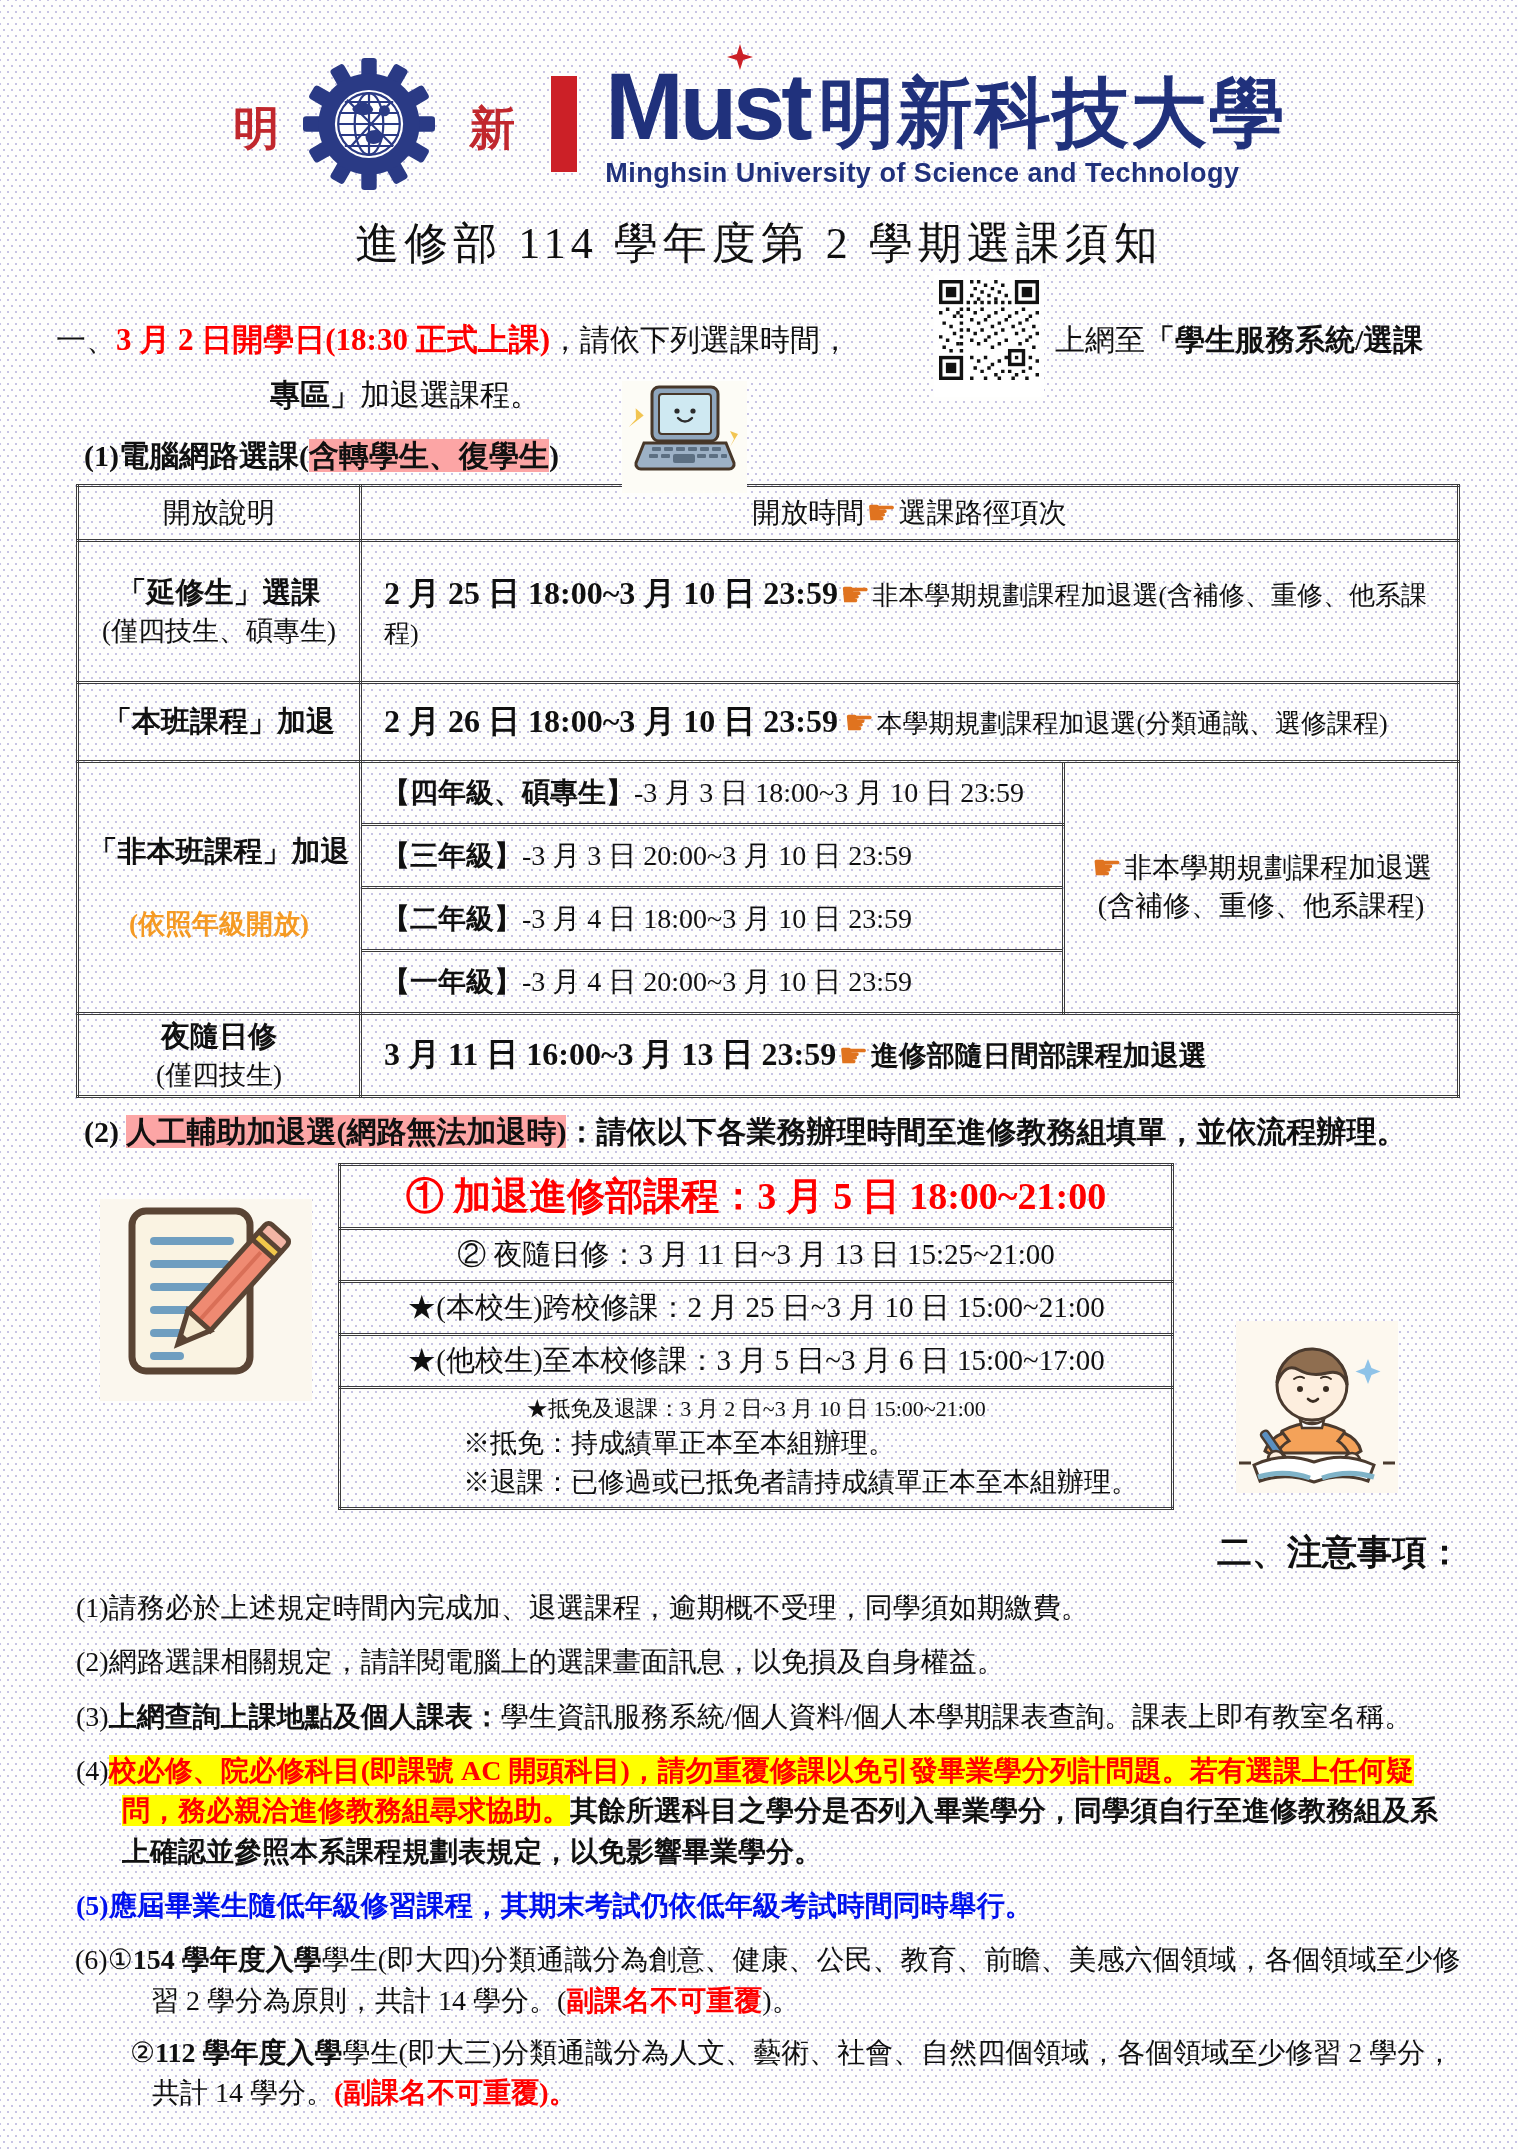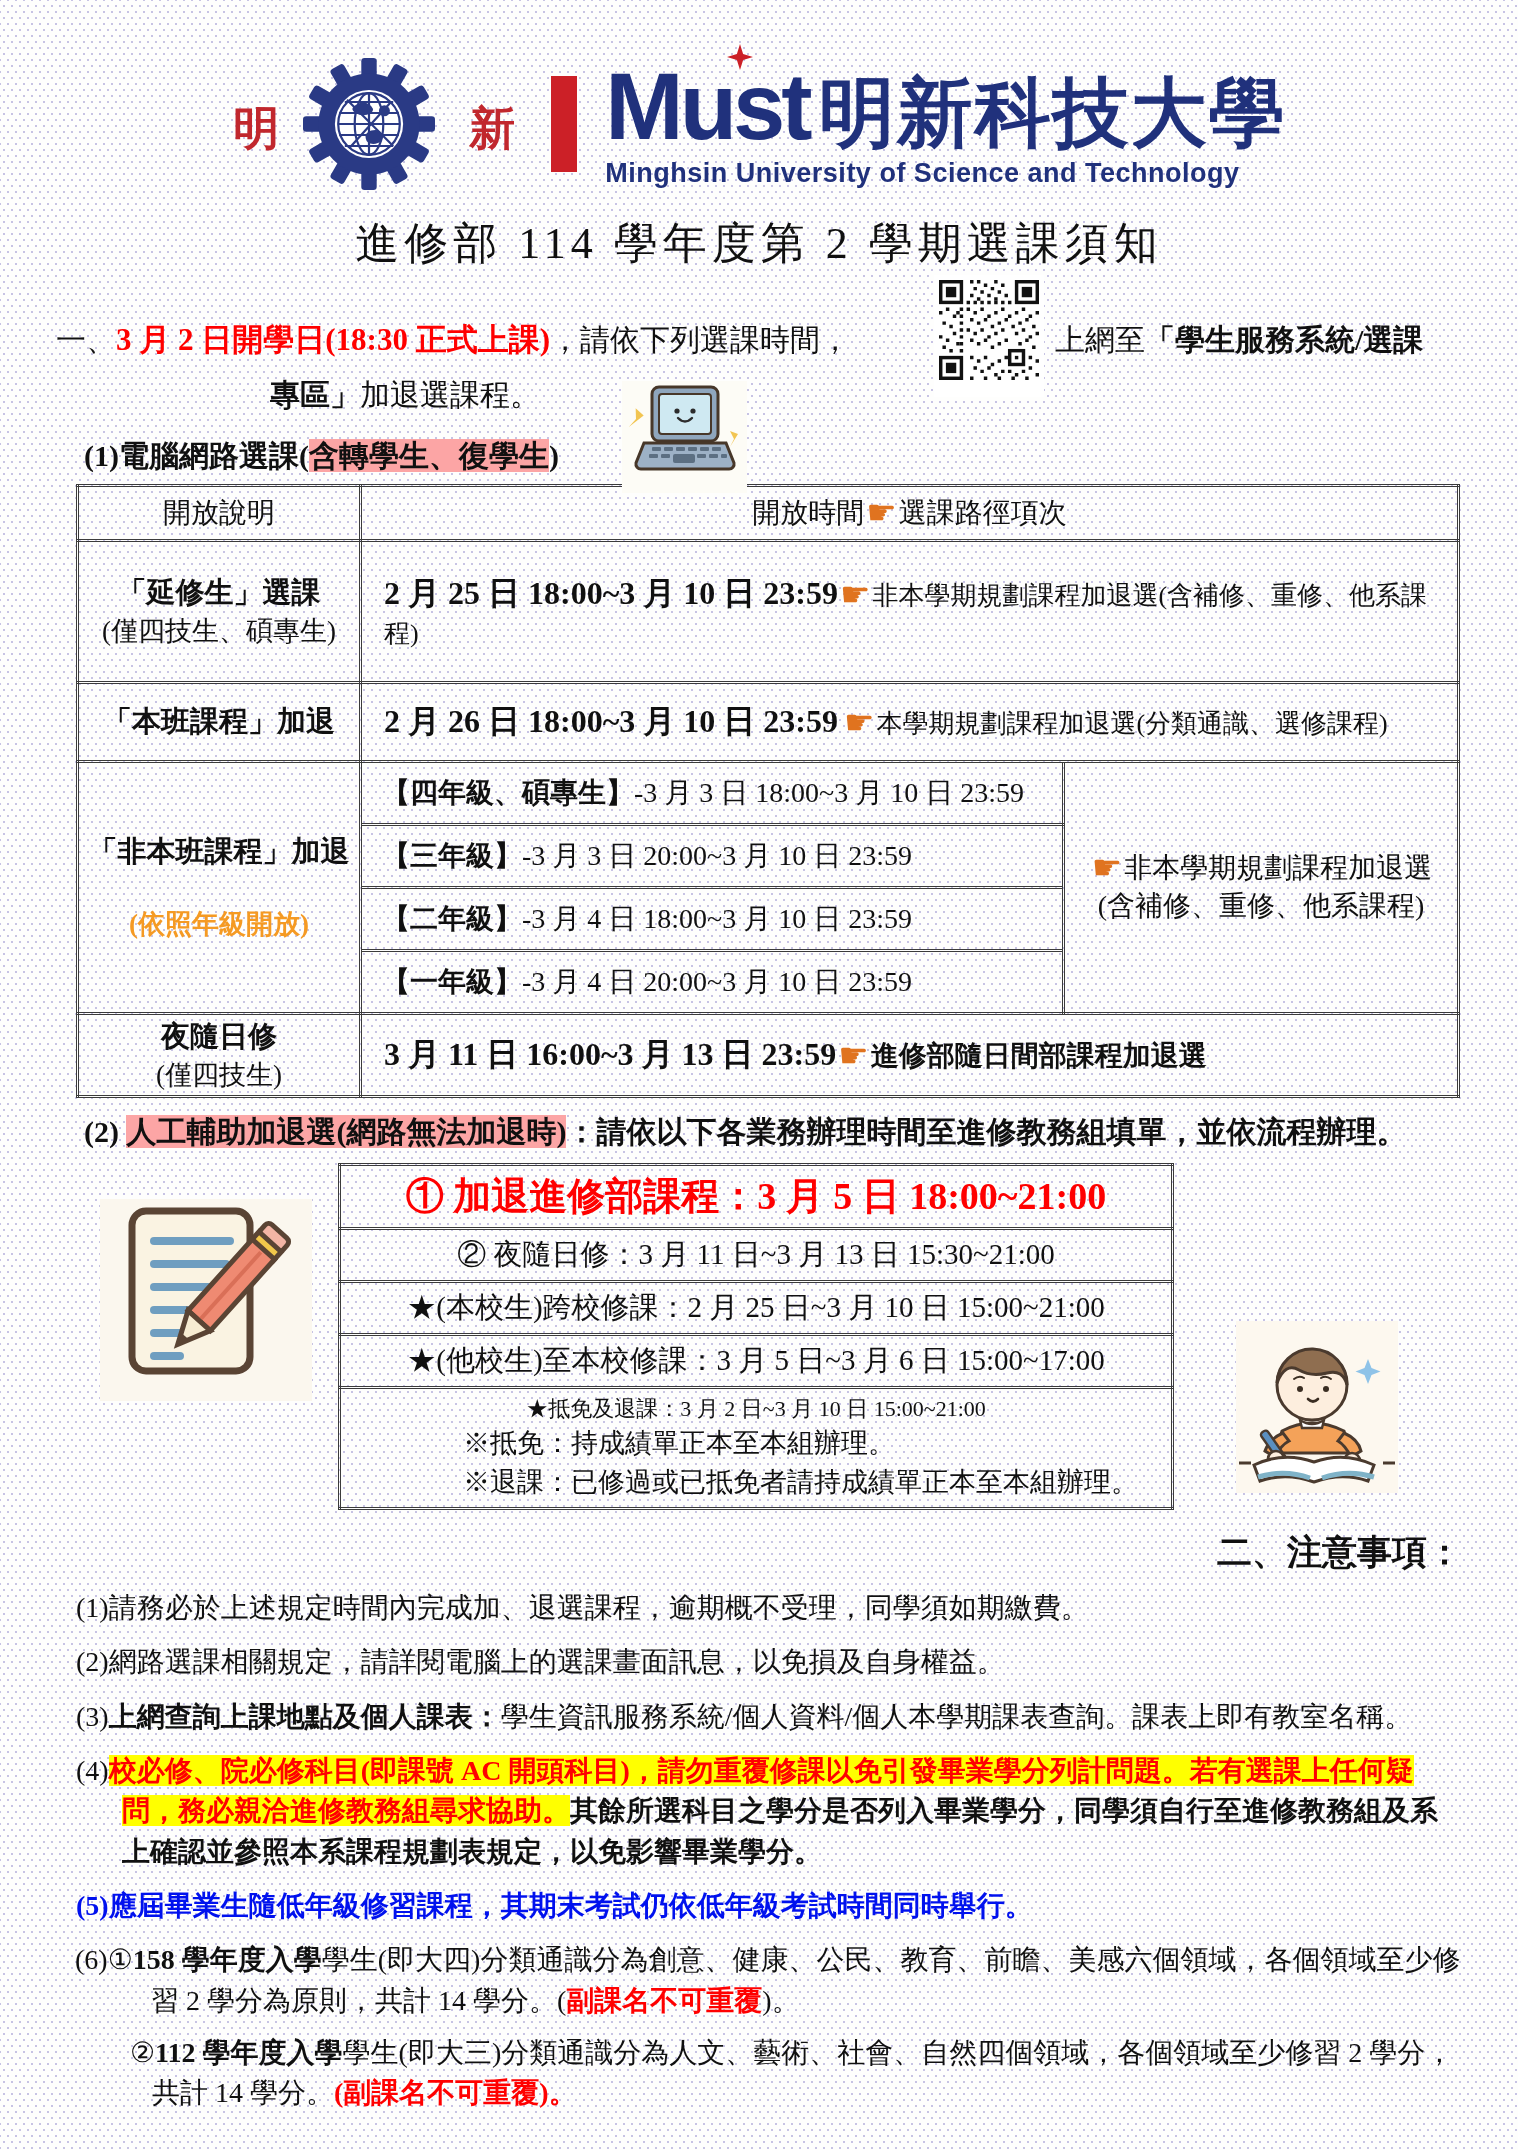--- a/index.html
+++ b/index.html
@@ -313,21 +313,21 @@
         </g>
       </svg>
     </div>
 
     <table class="t2">
       <tbody>
           <tr>
             <td class="red-row">① 加退進修部課程：3 月 5 日 18:00~21:00</td>
           </tr>
       <tr>
-            <td>② 夜隨日修：3 月 11 日~3 月 13 日 15:30~21:00</td>
+            <td>② 夜隨日修：3 月 11 日~3 月 13 日 15:25~21:00</td>
           </tr>
       <tr>
             <td>★(本校生)跨校修課：2 月 25 日~3 月 10 日 15:00~21:00</td>
           </tr>
       <tr>
             <td>★(他校生)至本校修課：3 月 5 日~3 月 6 日 15:00~17:00</td>
           </tr>
       <tr>
         <td>
           <div class="last-main">★抵免及退課：3 月 2 日~3 月 10 日 15:00~21:00</div>
@@ -374,21 +374,21 @@
       <span>(3)</span><span class="b">上網查詢上課地點及個人課表：</span><span>學生資訊服務系統/個人資料/個人本學期課表查詢。課表上即有教室名稱。</span>
     </div>
 
     <div class="note">
       <span>(4)</span><span class="hl-red">校必修、院必修科目(即課號 AC 開頭科目)，請勿重覆修課以免引發畢業學分列計問題。若有選課上任何疑問，務必親洽進修教務組尋求協助。</span><span class="note-rest-b">其餘所選科目之學分是否列入畢業學分，同學須自行至進修教務組及系上確認並參照本系課程規劃表規定，以免影響畢業學分。</span>
     </div>
 
     <div class="note blue">(5)應屆畢業生隨低年級修習課程，其期末考試仍依低年級考試時間同時舉行。</div>
 
     <div class="n6a">
-      <span>(6)①</span><span class="b">158 學年度入學</span><span>學生(即大四)分類通識分為創意、健康、公民、教育、前瞻、美感六個領域，各個領域至少修習 2 學分為原則，共計 14 學分。(</span><span class="red-b">副課名不可重覆</span><span>)。</span>
+      <span>(6)①</span><span class="b">154 學年度入學</span><span>學生(即大四)分類通識分為創意、健康、公民、教育、前瞻、美感六個領域，各個領域至少修習 2 學分為原則，共計 14 學分。(</span><span class="red-b">副課名不可重覆</span><span>)。</span>
     </div>
     <div class="n6bc">
       <span>②</span><span class="b">112 學年度入學</span><span>學生(即大三)分類通識分為人文、藝術、社會、自然四個領域，各個領域至少修習 2 學分，共計 14 學分。</span><span class="red-b">(副課名不可重覆)。</span>
     </div>
 
   </div>
 
 </div>
 
 </body></html>

